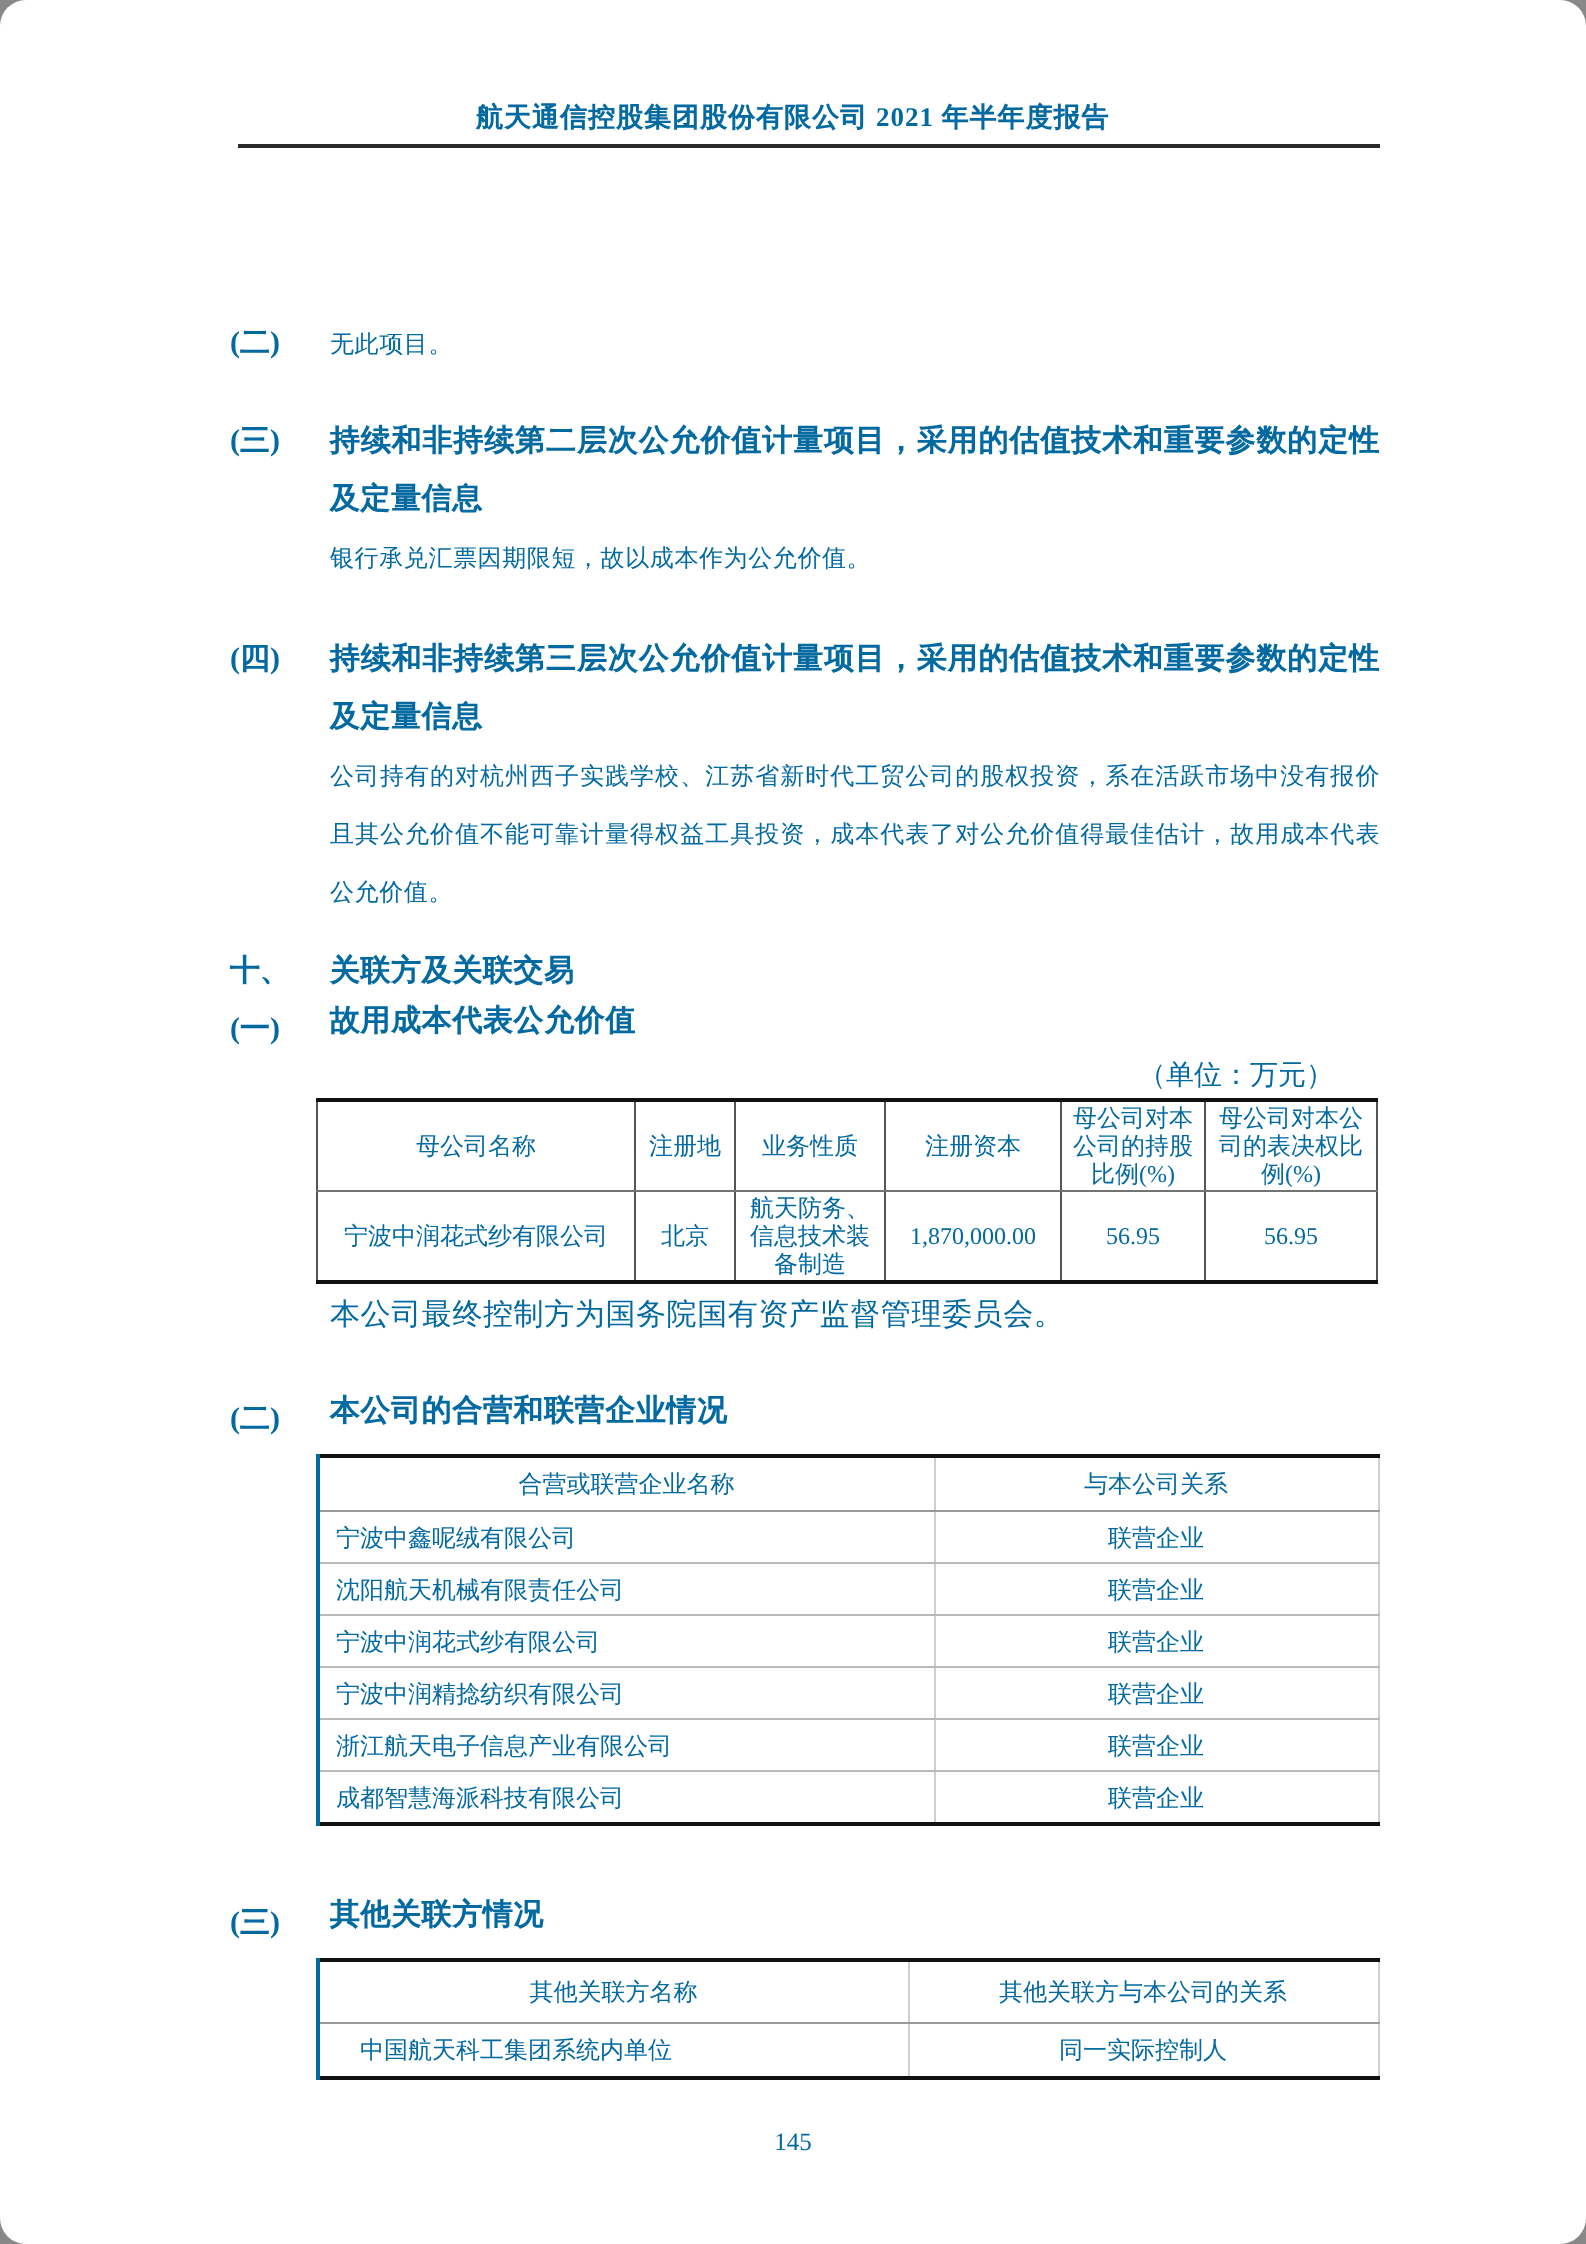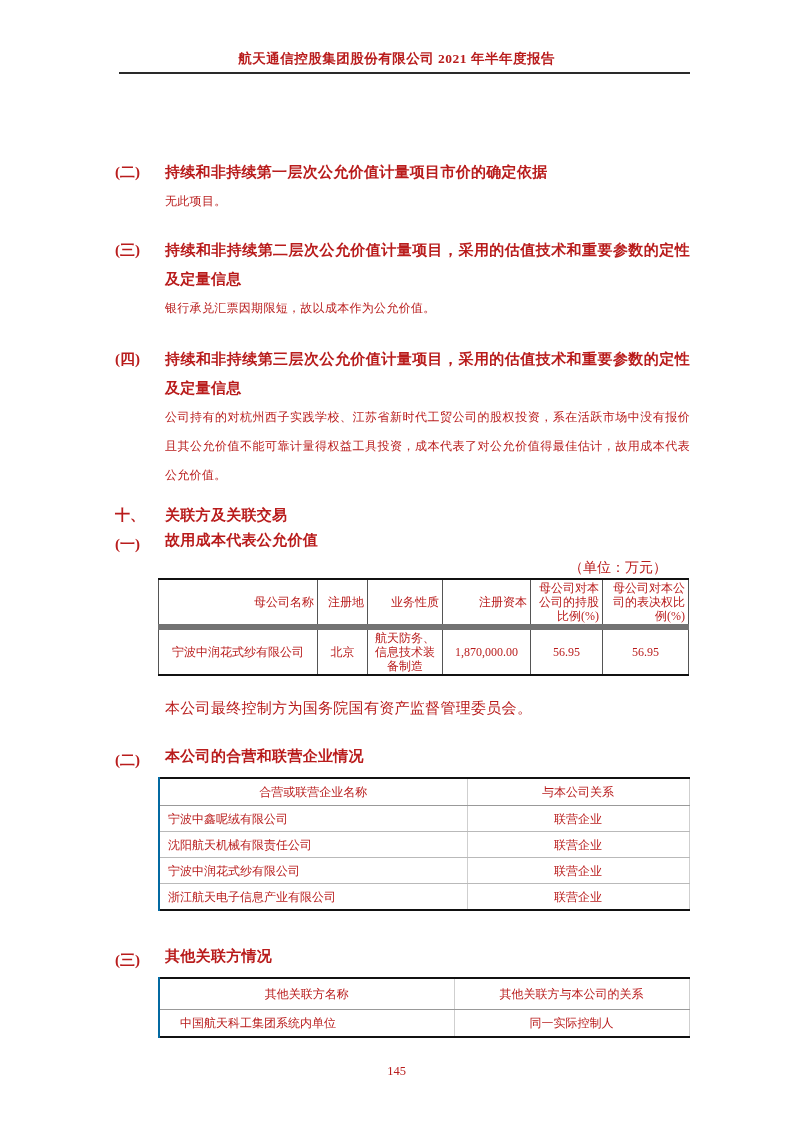--- a/index.html
+++ b/index.html
@@ -2,22 +2,23 @@
 <html><head>
 <meta charset="utf-8">
 <style>
   html, body { margin: 0; padding: 0; background: #888; }
   .page {
     width: 793px; height: 1122px;
     background: #ffffff;
     position: relative;
     margin: 0 auto;
     font-family: "Liberation Serif", serif;
-    color: #b91c1c;
+    color: #0369a1;
     overflow: hidden;
+    border-radius: 13px;
   }
   
   .doc-title {
     padding-top: 50px;
     text-align: center;
     font-size: 13.5px;
     font-weight: bold;
     line-height: 17px;
     letter-spacing: 0.5px;
   }
@@ -70,37 +71,37 @@
   table.doc-table th, table.doc-table td {
     font-weight: normal;
     padding: 1px 3px;
     vertical-align: middle;
     text-align: center;
     line-height: 14px;
     overflow: hidden;
   }
   
   #parent-table th, #parent-table td { border: 1px solid #555; }
-  #parent-table th { border-bottom: 6px solid #737373; text-align: right; }
+  #parent-table th { border-bottom: 1px solid #737373; }
   #parent-table tr.hdr { height: 40px; }
   #parent-table tr.data { height: 45px; }
   #parent-table { border-top: 2.5px solid #111; border-bottom: 2.5px solid #111; }
   
   .two-col th, .two-col td { border-left: 2px solid #0369a1; border-right: 1px solid #cfcfcf; }
   .two-col th + th, .two-col td + td { border-left: 1px solid #555; }
   .two-col th { border-bottom: 1px solid #999; height: 24px; }
   .two-col td { border-bottom: 1px solid #b9b9b9; height: 23px; }
   .two-col tr:last-child td { border-bottom: none; }
   .two-col td.name { text-align: left; padding-left: 8px; }
   #other-table th { height: 28px; }
   #other-table td { height: 24px; }
   #other-table td.name { padding-left: 20px; }
   
   .table-note {
-    margin: 20px 103px 0 165px;
+    margin: 4px 103px 0 165px;
     font-size: 15px; line-height: 24px;
     text-align: justify; letter-spacing: 0.3px;
   }
   
   .page-number {
     position: absolute;
     top: 1064px; left: 0; right: 0;
     text-align: center;
     font-size: 12.5px;
   }
@@ -109,21 +110,20 @@
 <body>
 
 <div class="page">
 
   <div class="doc-title">航天通信控股集团股份有限公司 2021 年半年度报告</div>
   <div class="header-rule"></div>
 
   <div class="sec mt-s2">
     <div class="sec-num">(二)</div>
     <div class="sec-content">
-      <div class="sec-head">持续和非持续第一层次公允价值计量项目市价的确定依据</div>
       <div class="sec-body">无此项目。</div>
     </div>
   </div>
 
   <div class="sec mt-s3">
     <div class="sec-num">(三)</div>
     <div class="sec-content">
       <div class="sec-head">持续和非持续第二层次公允价值计量项目，采用的估值技术和重要参数的定性及定量信息</div>
       <div class="sec-body">银行承兑汇票因期限短，故以成本作为公允价值。</div>
     </div>
@@ -207,21 +207,29 @@
     </tr>
     <tr>
       <td class="name">沈阳航天机械有限责任公司</td>
       <td>联营企业</td>
     </tr>
     <tr>
       <td class="name">宁波中润花式纱有限公司</td>
       <td>联营企业</td>
     </tr>
     <tr>
+      <td class="name">宁波中润精捻纺织有限公司</td>
+      <td>联营企业</td>
+    </tr>
+    <tr>
       <td class="name">浙江航天电子信息产业有限公司</td>
+      <td>联营企业</td>
+    </tr>
+    <tr>
+      <td class="name">成都智慧海派科技有限公司</td>
       <td>联营企业</td>
     </tr>
   </tbody>
     </table>
 
   <div class="sec mt-s103">
     <div class="sec-num">(三)</div>
     <div class="sec-content">
       <div class="sec-head tight">其他关联方情况</div>
     </div>

